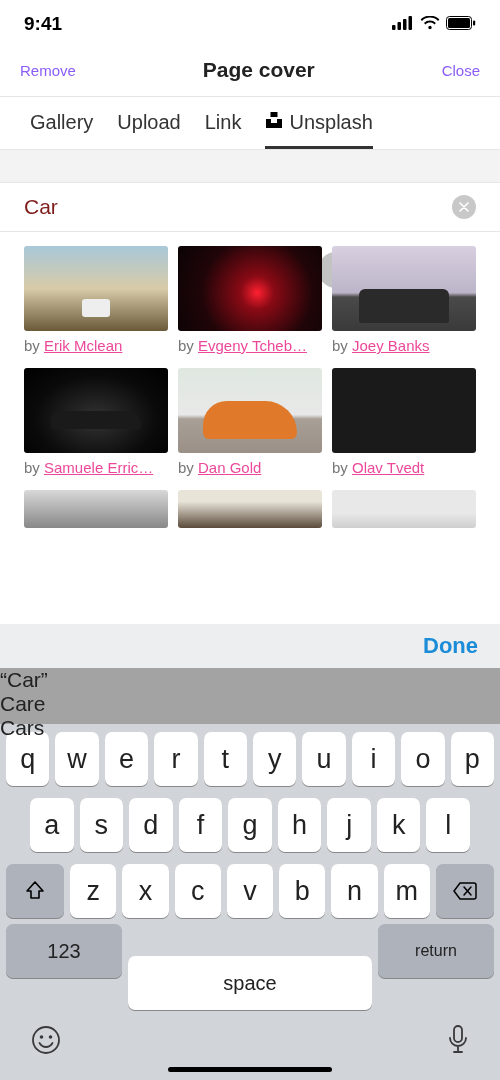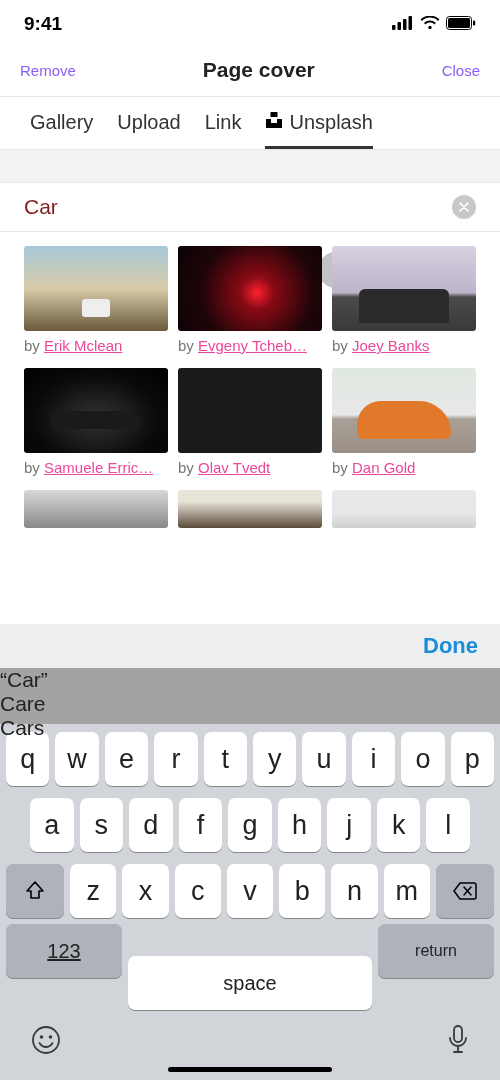--- a/index.html
+++ b/index.html
@@ -54,21 +54,21 @@
     .suggest { flex:1; display:flex; align-items:center; justify-content:center; font-size:21px; color:#222; position:relative; cursor:pointer; }
     .suggest + .suggest::before { content:""; position:absolute; left:0; top:12px; bottom:12px; width:1px; background:#b4b8bd; }
 
     .key-rows { padding:8px 6px 6px; display:flex; flex-direction:column; gap:12px; }
     .krow { display:flex; gap:6px; justify-content:center; }
     .key { background:#fff; border-radius:7px; box-shadow:0 1px 0 #888; height:54px; display:flex; align-items:center; justify-content:center; font-size:27px; color:#222; cursor:pointer; flex:1; }
     .krow.alpha2 { padding:0 24px; }
     .key.mod { background:#adb2bb; }
     .key.shift, .key.bksp { flex:0 0 58px; }
     .bottom-row { display:flex; gap:6px; padding:0 6px 10px; }
-    .key.num { flex:0 0 116px; background:#adb2bb; font-size:20px;text-decoration:underline; }
+    .key.num { flex:0 0 116px; background:#adb2bb; font-size:20px; }
     .key.space { flex:1; font-size:20px;margin-top:32px; }
     .key.return { flex:0 0 116px; background:#adb2bb; font-size:16px; }
     .kb-footer { display:flex; justify-content:space-between; align-items:center; padding:4px 30px 20px; }
     .home-ind { position:absolute; bottom:8px; left:50%; transform:translateX(-50%); width:164px; height:5px; background:#000; border-radius:3px; }
   </style>
 </head>
 <body>
 
 <div class="status-bar">
   <span>9:41</span>
@@ -148,26 +148,26 @@
   </div>
   <div class="cell">
     <div class="thumb t3"></div>
     <div class="credit"><span>by </span><a>Joey Banks</a></div>
   </div>
   <div class="cell">
     <div class="thumb t4"></div>
     <div class="credit"><span>by </span><a>Samuele Erric…</a></div>
   </div>
   <div class="cell">
+    <div class="thumb t6"></div>
+    <div class="credit"><span>by </span><a>Dan Gold</a></div>
+  </div>
+  <div class="cell">
     <div class="thumb t5"></div>
     <div class="credit"><span>by </span><a>Olav Tvedt</a></div>
-  </div>
-  <div class="cell">
-    <div class="thumb t6"></div>
-    <div class="credit"><span>by </span><a>Dan Gold</a></div>
   </div>
   <div class="cell">
       <div class="thumb t7 partial"></div>
     </div>
   <div class="cell">
       <div class="thumb t8 partial"></div>
     </div>
   <div class="cell">
       <div class="thumb t9 partial"></div>
     </div>

